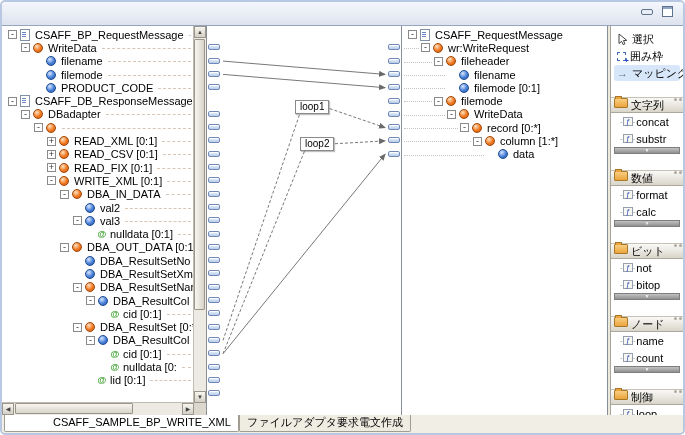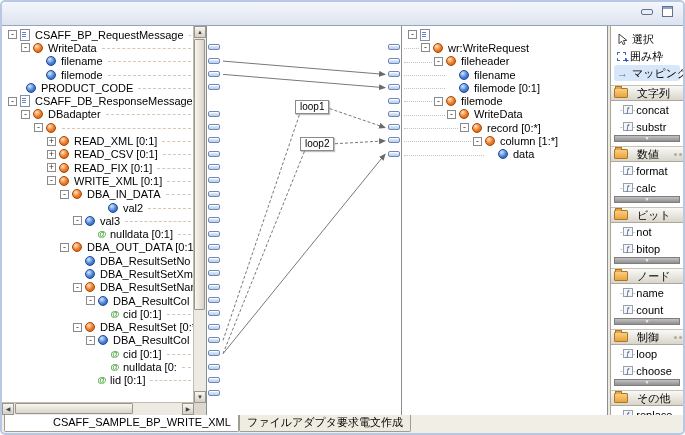--- a/index.html
+++ b/index.html
@@ -50,21 +50,21 @@
   .port.pl{left:1px;}
   .port.pr{right:1px;}
   .looplbl{position:absolute;background:#fff;border:1px solid #8a8a8a;box-shadow:1px 1px 1px rgba(0,0,0,.25);font-size:10px;line-height:12px;padding:0 4px;z-index:3;}
   
   .palette{flex:1;background:#fff;margin-left:2px;border-left:1px solid #a8a49a;overflow:hidden;padding-top:4px;}
   .tool{display:flex;align-items:center;gap:4px;height:16px;margin:1px 3px;padding:0 3px;font-size:11px;white-space:nowrap;}
   .tool.selected{background:#d7e6f9;border-radius:3px;}
   .maparrow{color:#5a7494;font-weight:bold;font-size:11px;}
   .marq{position:relative;width:9px;height:9px;border:1px dashed #4466bb;box-sizing:border-box;}
   .marq::after{content:"+";position:absolute;right:-4px;bottom:-5px;color:#2a52c0;font-size:8px;font-weight:bold;}
-  .ghead{display:flex;align-items:center;gap:9px;height:14px;margin-top:4px;background:linear-gradient(180deg,#faf9f6,#d9d5ca);border-top:1px solid #c6c2b8;border-bottom:1px solid #aca89e;padding:0 3px;font-size:11px;white-space:nowrap;}
+  .ghead{display:flex;gap:3px;height:14px;margin-top:16px;background:linear-gradient(180deg,#faf9f6,#d9d5ca);border-top:1px solid #c6c2b8;border-bottom:1px solid #aca89e;padding:0 3px;font-size:11px;white-space:nowrap;}
   .folder{flex:none;width:12px;height:8px;background:linear-gradient(180deg,#f8ce82,#eca43c);border:1px solid #a87828;border-radius:1px;position:relative;}
   .folder::before{content:"";position:absolute;top:-3px;left:0;width:5px;height:2px;background:#eca43c;border:1px solid #a87828;border-bottom:none;}
   .pin{margin-left:auto;width:3px;height:3px;border-radius:50%;background:#b0aca2;box-shadow:5px 0 0 #b0aca2;margin-right:3px;}
   .pitem{display:flex;align-items:center;height:17px;padding-left:9px;font-size:11px;gap:1px;white-space:nowrap;}
   .fxwrap{display:flex;align-items:center;}
   .idash{color:#999;font-size:8px;line-height:8px;}
   .fxbox{width:10px;height:9px;box-sizing:border-box;border:1px solid #98a0b0;background:#f6f6f2;color:#3050b8;font-size:8px;line-height:7px;text-align:center;font-style:italic;}
   .morebar{height:7px;margin:0 3px;background:linear-gradient(180deg,#c2c2c2,#909090);border:1px solid #7e7e7e;box-sizing:border-box;text-align:center;}
   .morebar::after{content:"▼";color:#f2f2f2;font-size:5px;line-height:5px;display:block;}
   
@@ -105,21 +105,21 @@
             <span class="nicon leaf"></span>
             <span class="tlabel">filename</span>
             <span class="leader"></span>
           </div>
           <div class="trow" style="padding-left: 32px;">
             <span class="exp hid">-</span>
             <span class="nicon leaf"></span>
             <span class="tlabel">filemode</span>
             <span class="leader"></span>
           </div>
-          <div class="trow" style="padding-left: 12px;">
+          <div class="trow" style="padding-left: 32px;">
             <span class="exp hid">-</span>
             <span class="nicon leaf"></span>
             <span class="tlabel">PRODUCT_CODE</span>
             <span class="leader"></span>
           </div>
           <div class="trow" style="padding-left: 6px;">
             <span class="exp">-</span>
             <span class="nicon doc"></span>
             <span class="tlabel">CSAFF_DB_ResponseMessage</span>
             <span class="leader"></span>
@@ -158,21 +158,21 @@
             <span class="nicon elem"></span>
             <span class="tlabel">WRITE_XML [0:1]</span>
             <span class="leader"></span>
           </div>
           <div class="trow" style="padding-left: 58px;">
             <span class="exp">-</span>
             <span class="nicon elem"></span>
             <span class="tlabel">DBA_IN_DATA</span>
             <span class="leader"></span>
           </div>
-          <div class="trow" style="padding-left: 71px; margin-left: 23px;">
+          <div class="trow" style="padding-left: 71px;">
             <span class="exp hid">-</span>
             <span class="nicon leaf"></span>
             <span class="tlabel">val2</span>
             <span class="leader"></span>
           </div>
           <div class="trow" style="padding-left: 71px;">
             <span class="exp">-</span>
             <span class="nicon leaf"></span>
             <span class="tlabel">val3</span>
             <span class="leader"></span>
@@ -315,20 +315,21 @@
         <span class="port pr" style="top: 124.7px;"></span>
         <div class="looplbl" style="left: 88px; top: 74px;">loop1</div>
         <div class="looplbl" style="left: 93px; top: 111px;">loop2</div>
       </div>
 
     <div class="right-panel">
       <div class="tree-r" id="rtree">
           <div class="trow" style="padding-left: 6px;">
             <span class="exp">-</span>
             <span class="nicon doc"></span>
+            <span class="tlabel">CSAFF_RequestMessage</span>
           </div>
           <div class="trow" style="padding-left: 19px;">
             <span class="rleader" style="width: 15px;"></span>
             <span class="exp">-</span>
             <span class="nicon elem"></span>
             <span class="tlabel">wr:WriteRequest</span>
           </div>
           <div class="trow" style="padding-left: 32px;">
             <span class="rleader" style="width: 28px;"></span>
             <span class="exp">-</span>

